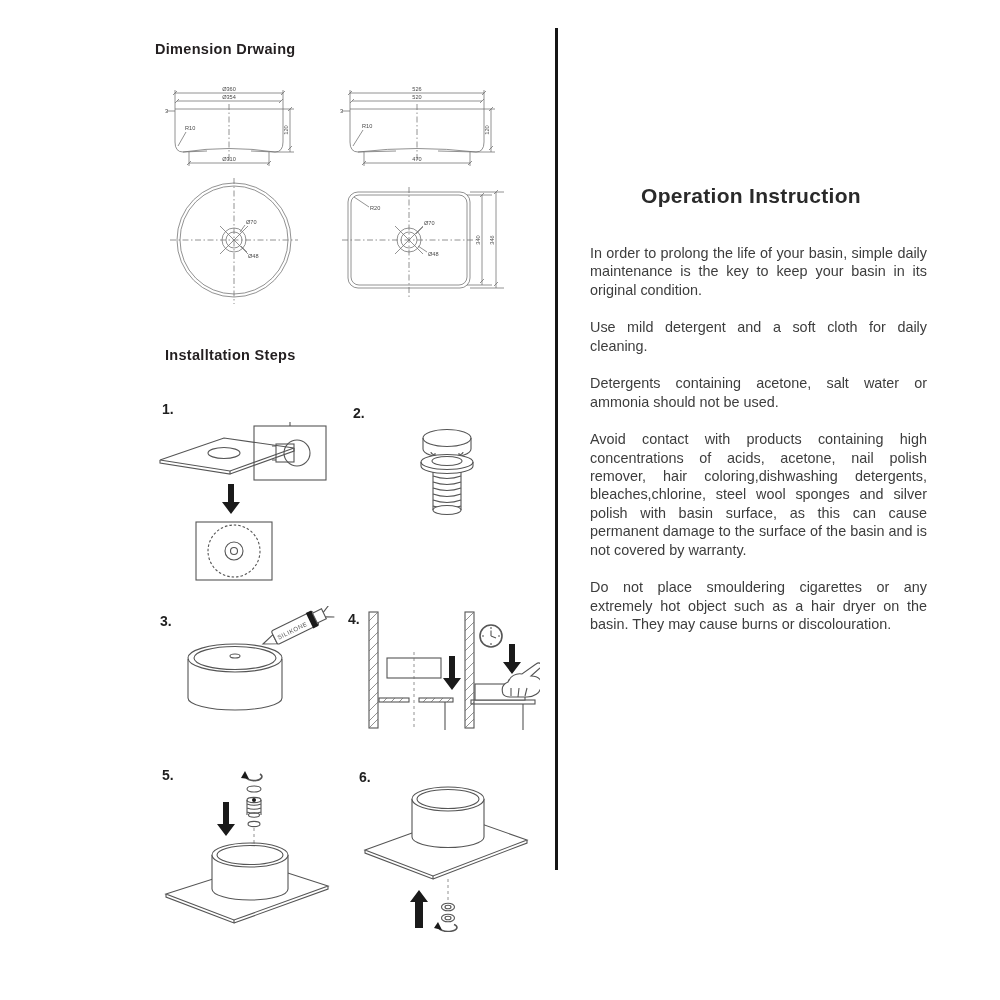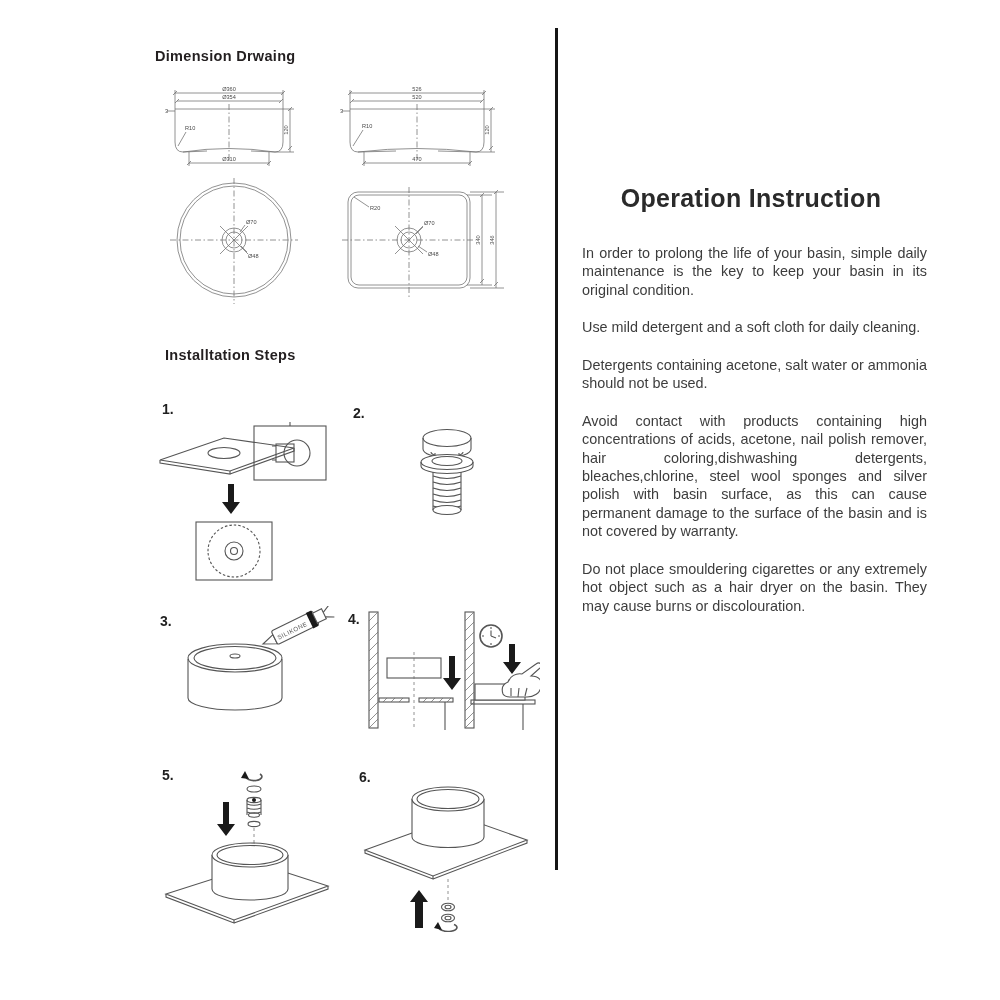--- a/index.html
+++ b/index.html
@@ -1,42 +1,42 @@
 <!DOCTYPE html>
 <html><head>
 <meta charset="utf-8">
 <style>
   html,body{margin:0;padding:0;background:#fff;}
   #page{position:relative;width:1000px;height:1000px;background:#fff;overflow:hidden;
         font-family:"Liberation Sans",sans-serif;}
   .abs{position:absolute;}
   .lhead{font-size:14.5px;font-weight:700;color:#231f20;letter-spacing:.3px;}
   .divider{width:3px;background:#161616;}
-  .ops-title{width:356px;text-align:center;font-size:25px;font-weight:700;color:#2a2a2a;letter-spacing:.3px;}
+  .ops-title{width:356px;text-align:center;font-size:21px;font-weight:700;color:#2a2a2a;letter-spacing:.3px;}
   .ops-text{width:349px;color:#3d3d3d;font-size:14.4px;line-height:1.28;}
-  .ops-text p{margin:0 0 19px 4px;text-align:justify;}
+  .ops-text p{margin:0 0 19px 12px;text-align:justify;}
   
   svg text{stroke:none;}
   .thin{stroke:#6e6e6e;stroke-width:.75;fill:none;}
   .med{stroke:#555;stroke-width:1.1;fill:none;}
   .medw{stroke:#555;stroke-width:1.1;fill:#fff;}
   .cdash{stroke-dasharray:6 2.5 1.5 2.5;}
   .sdash{stroke-dasharray:3 3;}
   .dot{stroke-dasharray:2.5 2;}
   .dtext{font-size:5.6px;fill:#4a4a4a;font-family:"Liberation Sans",sans-serif;}
   .stepnum{font-size:14px;font-weight:700;fill:#1f1f1f;font-family:"Liberation Sans",sans-serif;}
   .tubetext{font-size:6.2px;fill:#555;font-family:"Liberation Sans",sans-serif;letter-spacing:.5px;}
   .blk{fill:#1a1a1a;stroke:none;}
 </style>
 </head>
 <body>
 
 <div id="page">
 
-  <div class="abs lhead" style="left:155px;top:48px;">Dimension Drwaing</div>
+  <div class="abs lhead" style="left:155px;top:41px;">Dimension Drwaing</div>
   <div class="abs lhead" style="left:165px;top:347px;">Installtation Steps</div>
 
   <svg class="abs" style="left:163px;top:84px;" width="132" height="88" viewBox="0 0 132 88">
     <path class="thin" d="M12,25 L12,6 M120,25 L120,6 M26,68 L26,82 M106,68 L106,82 M120,25 L131,25 M112,68 L131,68"></path>
     <line class="thin" x1="12" y1="9" x2="120" y2="9"></line>
     <line class="thin" x1="14" y1="17" x2="118" y2="17"></line>
     <line class="thin" x1="26" y1="79" x2="106" y2="79"></line>
     <line class="thin" x1="127" y1="25" x2="127" y2="68"></line>
     <path class="thin" d="M10,11 L14,7 M118,11 L122,7 M12,19 L16,15 M116,19 L120,15 M24,81 L28,77 M104,81 L108,77 M125,27 L129,23 M125,66 L129,62 M4,27 L12,27"></path>
     <path class="thin" d="M12,25 L120,25 M12,25 L12,58 Q12,68 20,68 L44,67 M120,25 L120,58 Q120,68 112,68 L88,67 M20,68 Q66,61 112,68"></path>

